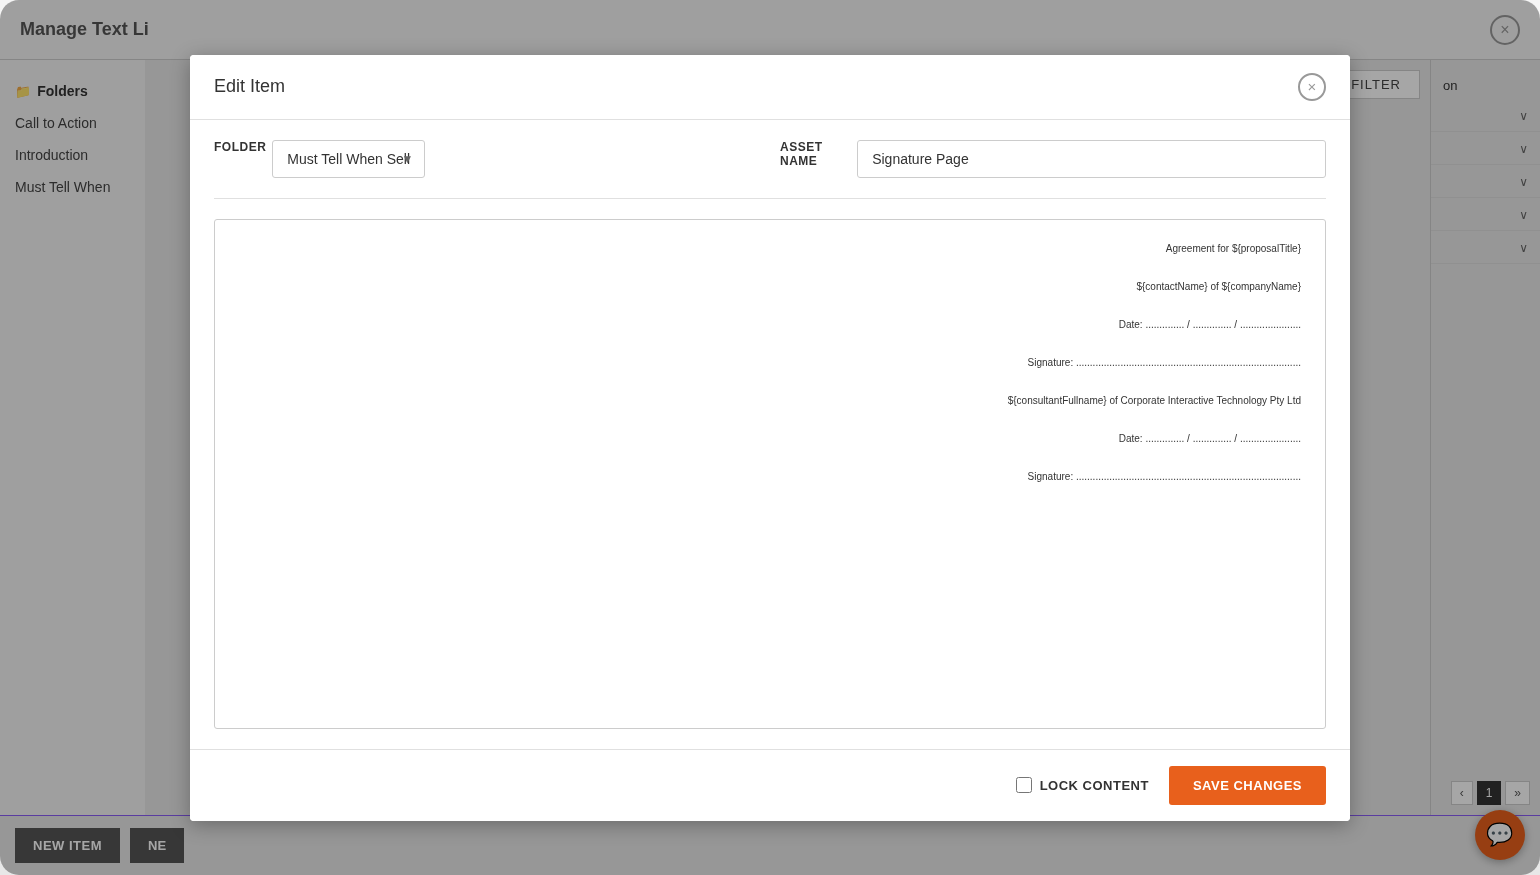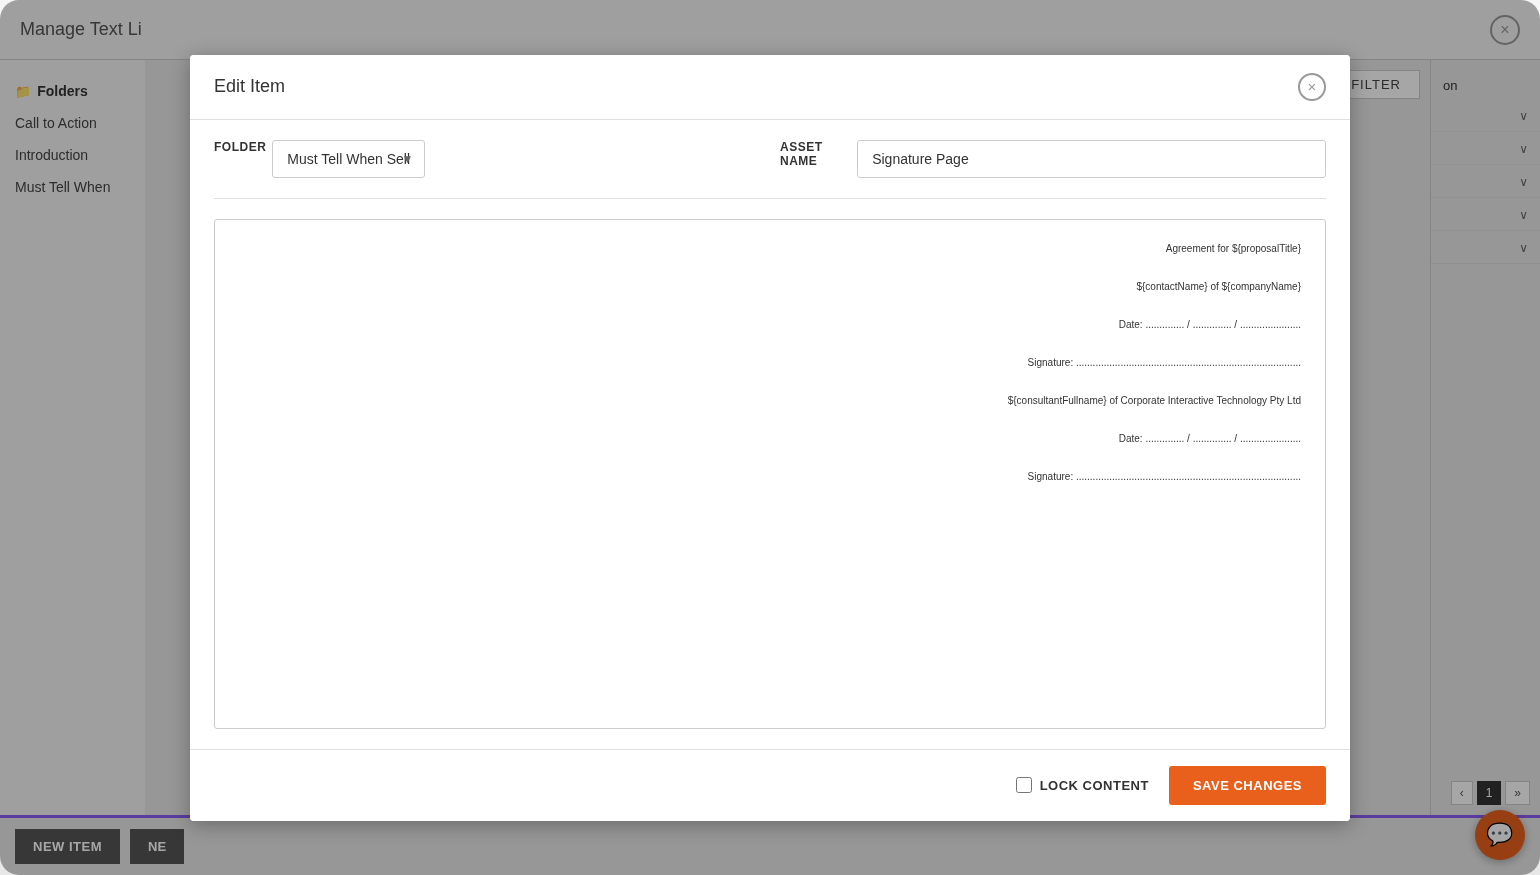--- a/index.html
+++ b/index.html
@@ -29,21 +29,21 @@
       background: #f5f5f5;
       border-bottom: 1px solid #ccc;
       display: flex;
       align-items: center;
       padding: 0 20px;
     }
 
     .bg-title {
       font-size: 18px;
       color: #555;
-      font-weight: 400;
+      font-weight: 700;
     }
 
     .bg-close-btn {
       position: absolute;
       right: 20px;
       top: 15px;
       width: 30px; height: 30px;
       border-radius: 50%;
       border: 2px solid #999;
       background: transparent;
@@ -145,21 +145,21 @@
       border-color: #333;
     }
 
     
     .bottom-bar {
       position: absolute;
       bottom: 0; left: 0;
       width: 100%;
       height: 60px;
       background: #e8e8e8;
-      border-top: 3px solid #8b5cf6;
+      border-top: 1px solid #8b5cf6;
       display: flex;
       align-items: center;
       padding: 0 15px;
       gap: 10px;
     }
 
     .new-item-btn {
       padding: 10px 18px;
       background: #555;
       color: #fff;

